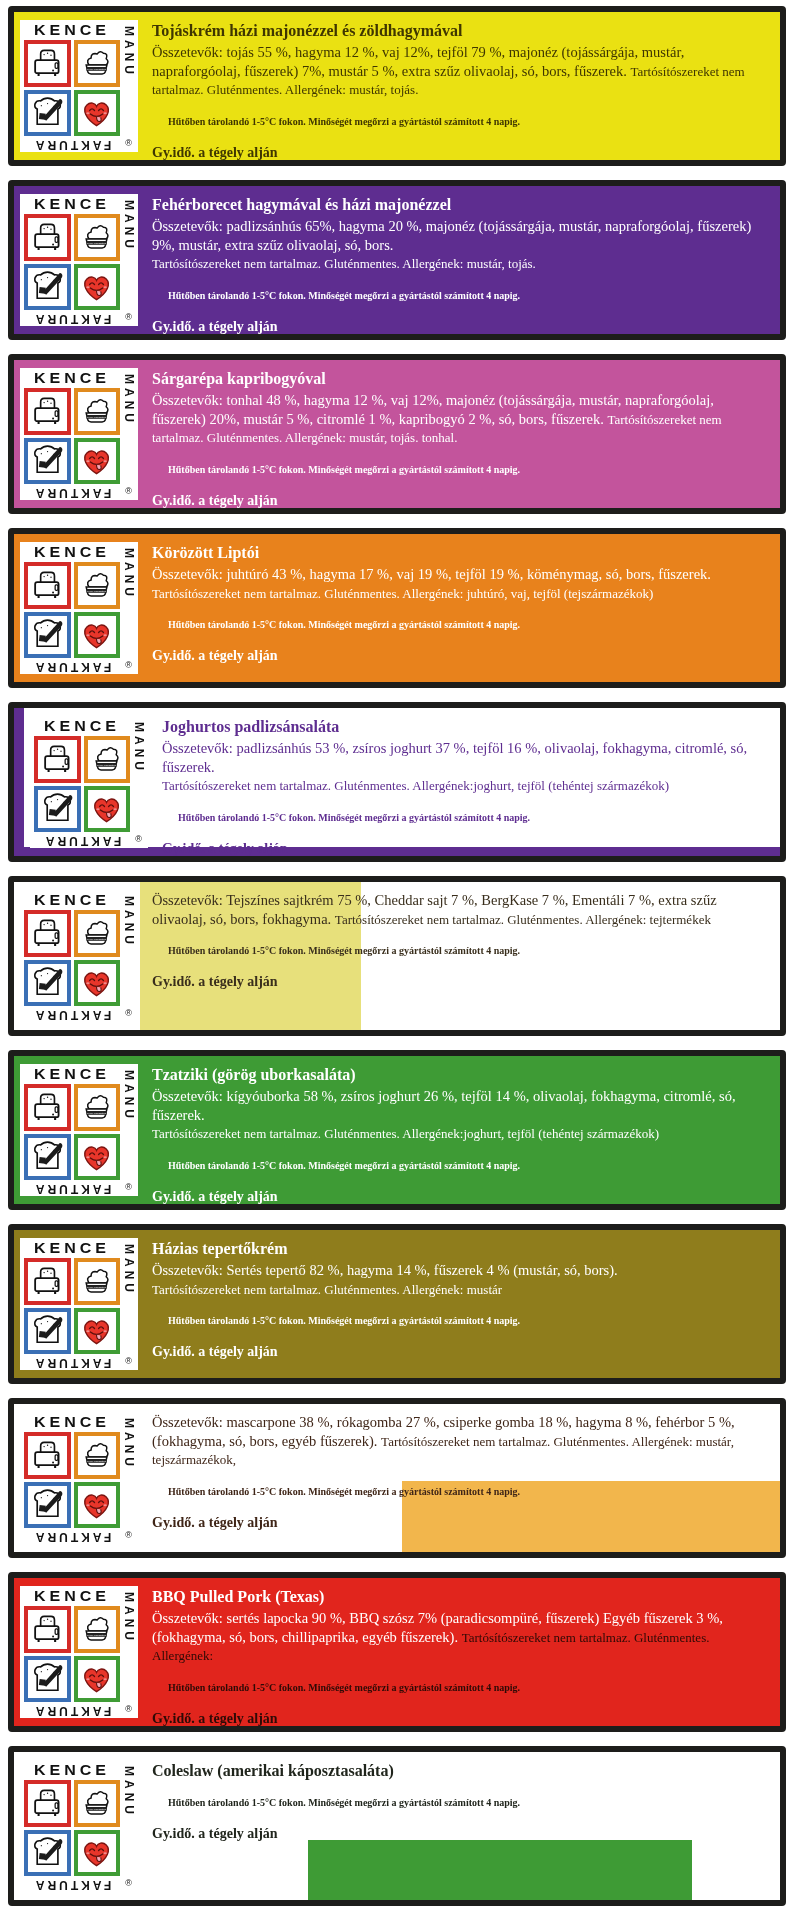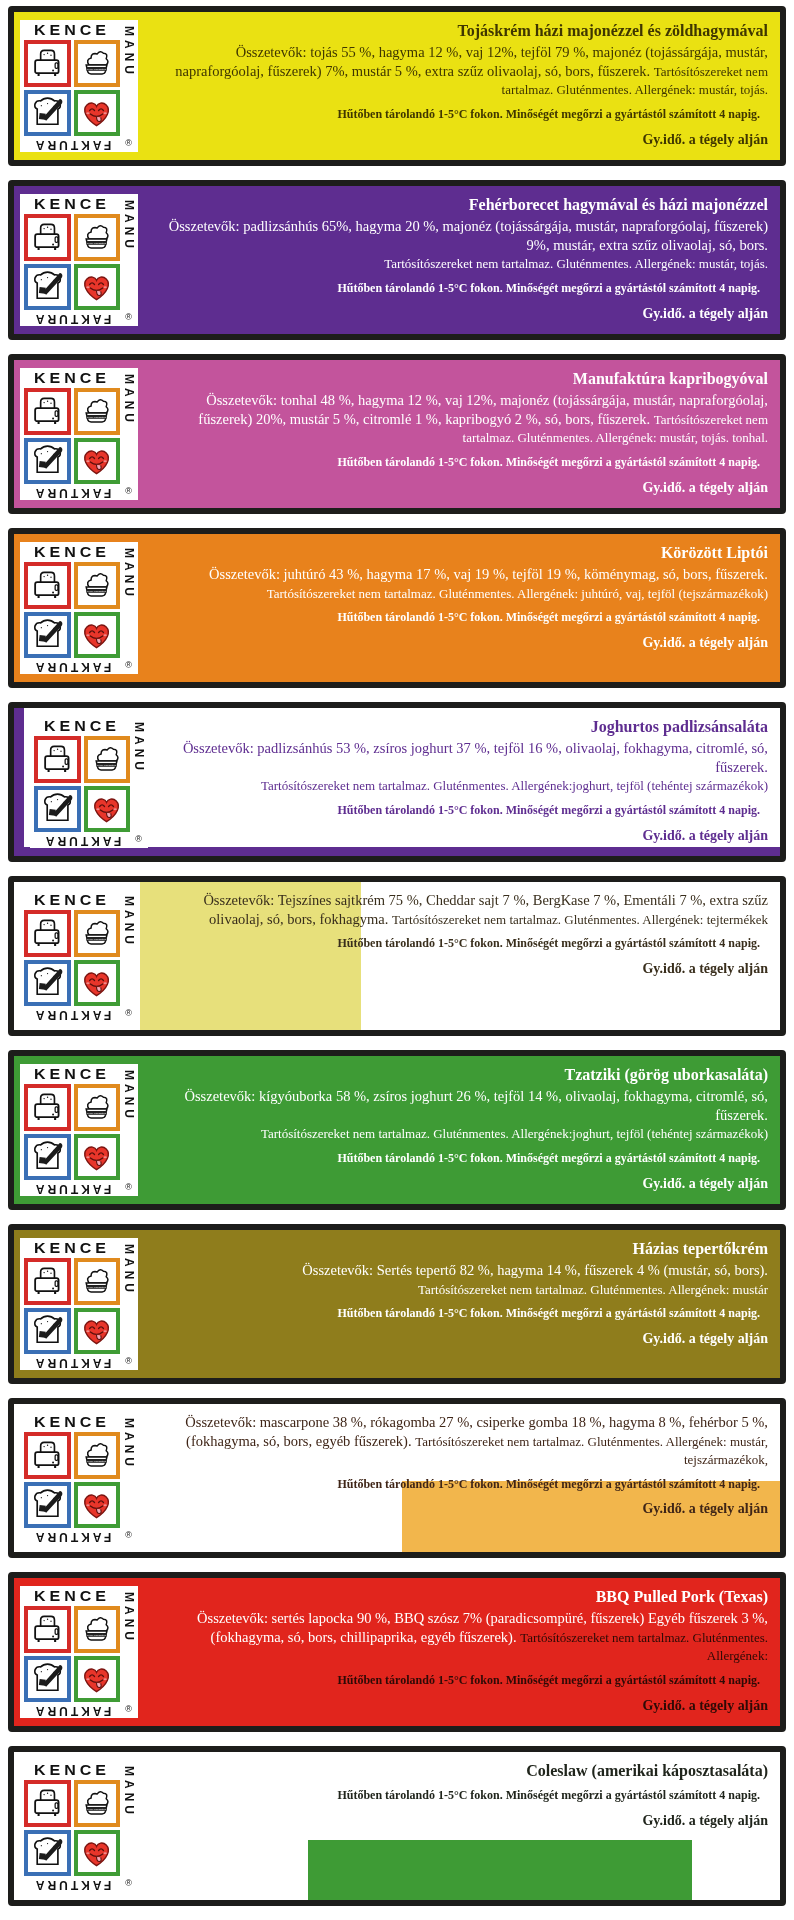--- a/index.html
+++ b/index.html
@@ -42,27 +42,27 @@
     grid-template-columns:1fr 1fr; grid-template-rows:1fr 1fr; gap:3px; padding:1px 1px; }
   .cell{ border:4px solid #999; background:#fff; display:flex; align-items:center; justify-content:center; overflow:hidden; }
   .cell svg{ width:86%; height:86%; }
   .logo-faktura{ grid-column:1; grid-row:3; transform:rotate(180deg);
     font-family:"Liberation Sans",sans-serif; font-weight:800; font-size:12px;
     letter-spacing:3px; text-align:center; line-height:13px; white-space:nowrap; }
   .logo-reg{ grid-column:2; grid-row:3; font-size:9px; line-height:13px; text-align:center;
     font-family:"Liberation Sans",sans-serif; }
 
   
-  .content{ position:relative; flex:1 1 auto; height:100%;text-align:right; }
+  .content{ position:relative; flex:1 1 auto; height:100%; }
   .text-stack{ position:relative; z-index:1; padding:5px 6px 2px 8px; color:var(--fg,#111); }
   .title{ margin:0 0 3px 0; font-size:16px; font-weight:bold; line-height:1.2; }
   .ingredients{ margin:0; font-size:14.5px; line-height:1.28; }
   .claims{ font-size:13px; }
   .claims{ color:var(--claims-fg,var(--fg,#111)); }
-  .storage{ margin:8px; font-size:12px; font-weight:bold; line-height:1.3; color:var(--storage-fg,var(--fg,#111)); }
+  .storage{ margin:16px; font-size:10px; font-weight:bold; line-height:1.3; color:var(--storage-fg,var(--fg,#111)); }
   .batch{ margin:0; font-size:14px; font-weight:bold; line-height:1.35; color:var(--storage-fg,var(--fg,#111)); }
 </style>
 </head>
 <body>
 
 <div id="label-sheet">
     <div class="label-card accent-none" style="--bg: #eae112; --fg: #3f3600; --claims-fg: #3f3600; --storage-fg: #3f3600;">
 
     <div class="logo">
       <div class="logo-kence">KENCE</div>
@@ -234,21 +234,21 @@
           </svg>
         </div>
       </div>
       <div class="logo-faktura">FAKTURA</div>
       <div class="logo-reg">®</div>
     </div>
 
     <div class="content">
 
       <div class="text-stack">
-        <h2 class="title">Manufaktúra kapribogyóval</h2>
+        <h2 class="title">Sárgarépa kapribogyóval</h2>
         <p class="ingredients"><span>Összetevők: tonhal 48 %, hagyma 12 %, vaj 12%, majonéz (tojássárgája, mustár, napraforgóolaj, fűszerek) 20%, mustár 5 %, citromlé 1 %, kapribogyó 2 %, só, bors, fűszerek.</span> <span class="claims">Tartósítószereket nem tartalmaz. Gluténmentes. Allergének: mustár, tojás. tonhal.</span></p>
         <p class="storage">Hűtőben tárolandó 1-5°C fokon. Minőségét megőrzi a gyártástól számított 4 napig.</p>
         <p class="batch">Gy.idő. a tégely alján</p>
       </div>
     </div>
   </div>
     <div class="label-card accent-none" style="--bg: #e8821c; --fg: #ffffff; --claims-fg: #ffffff; --storage-fg: #ffffff;">
 
     <div class="logo">
       <div class="logo-kence">KENCE</div>

